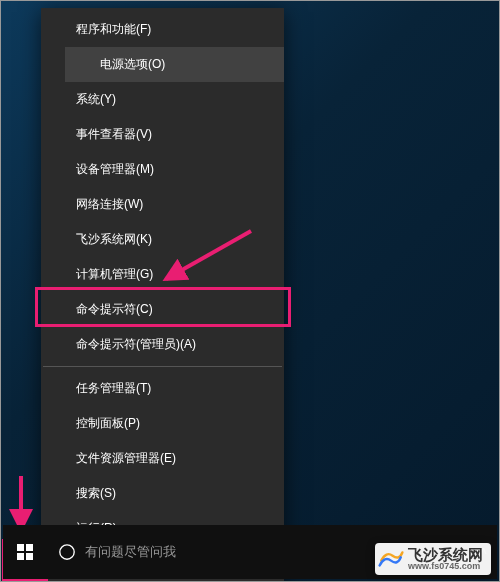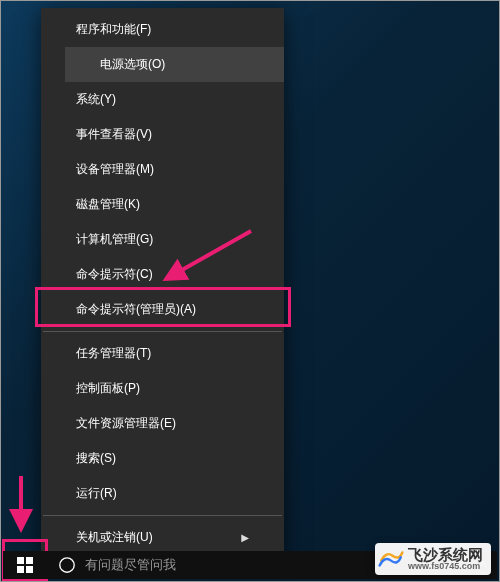--- a/index.html
+++ b/index.html
@@ -36,21 +36,21 @@
     position: absolute; border: 3px solid #e91e72;
     pointer-events: none;
   }
   .hl-admin { left: 34px; top: 286px; width: 256px; height: 40px; }
   .hl-start { left: 1px; top: 538px; width: 46px; height: 42px; }
 
   .arrow { position:absolute; pointer-events:none; }
 
   .taskbar {
     position: absolute; left: 2px; right: 2px; bottom: 2px;
-    height: 28px; background: #101010;
+    height: 54px; background: #101010;
     display: flex; align-items: center;
   }
   .start-btn {
     width: 44px; height: 40px; display:flex; align-items:center; justify-content:center;
   }
   .start-btn svg { width: 16px; height: 16px; }
   .cortana-btn {
     width: 40px; height:40px; display:flex; align-items:center; justify-content:center;
   }
   .cortana-btn svg { width: 18px; height: 18px; stroke:#fff; fill:none; stroke-width:1.5; }
@@ -79,21 +79,22 @@
 </style>
 </head>
 <body>
 
 <div class="winx-menu" id="winx-menu">
     <div class="menu-item"><span>程序和功能(F)</span></div>
     <div class="menu-item hover"><span>电源选项(O)</span></div>
     <div class="menu-item"><span>系统(Y)</span></div>
     <div class="menu-item"><span>事件查看器(V)</span></div>
     <div class="menu-item"><span>设备管理器(M)</span></div>
-    <div class="menu-item"><span>磁盘管理(K)</span></div>
+    <div class="menu-item"><span>网络连接(W)</span></div>
+    <div class="menu-item"><span>飞沙系统网(K)</span></div>
     <div class="menu-item"><span>计算机管理(G)</span></div>
     <div class="menu-item"><span>命令提示符(C)</span></div>
     <div class="menu-item"><span>命令提示符(管理员)(A)</span></div>
     <div class="menu-sep"></div>
     <div class="menu-item"><span>任务管理器(T)</span></div>
     <div class="menu-item"><span>控制面板(P)</span></div>
     <div class="menu-item"><span>文件资源管理器(E)</span></div>
     <div class="menu-item"><span>搜索(S)</span></div>
     <div class="menu-item"><span>运行(R)</span></div>
     <div class="menu-sep"></div>

